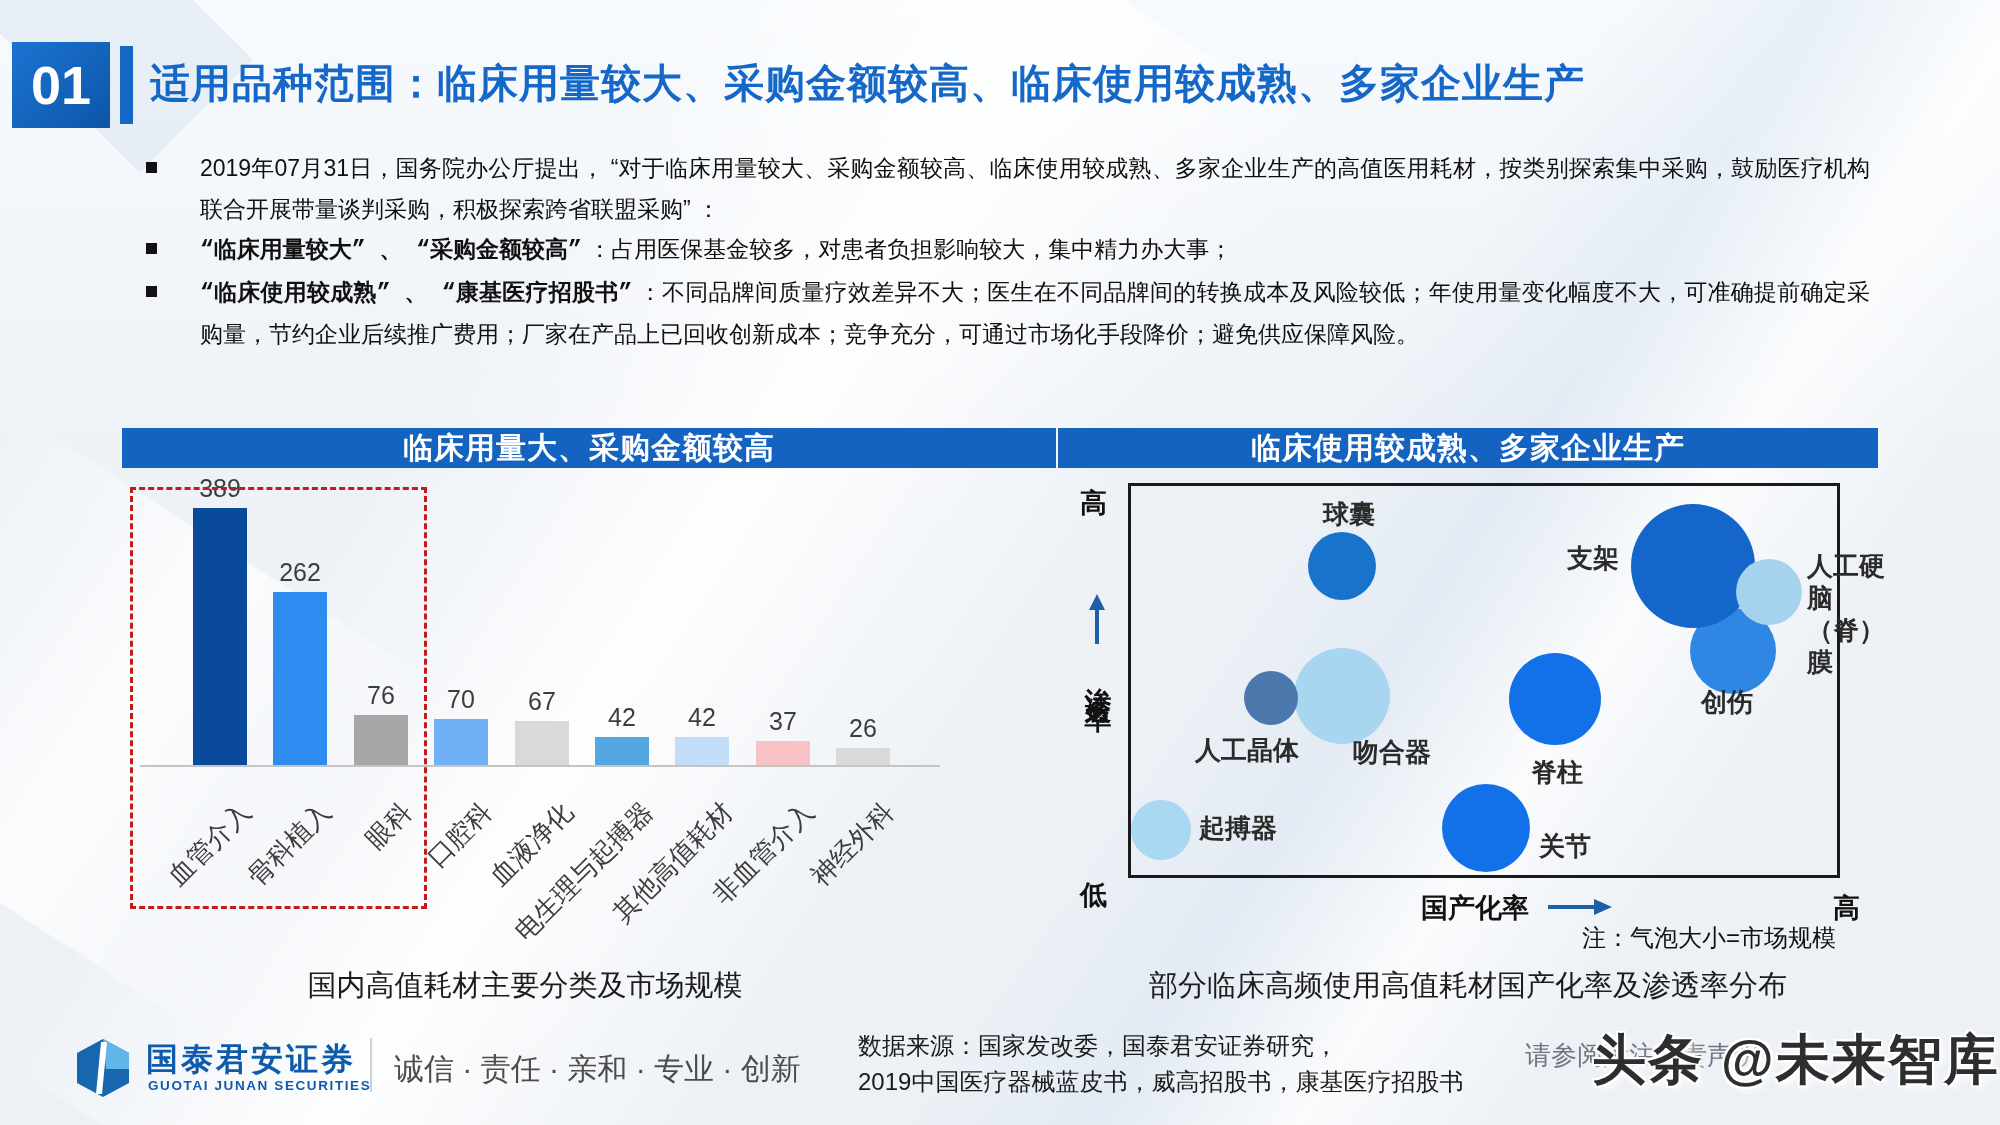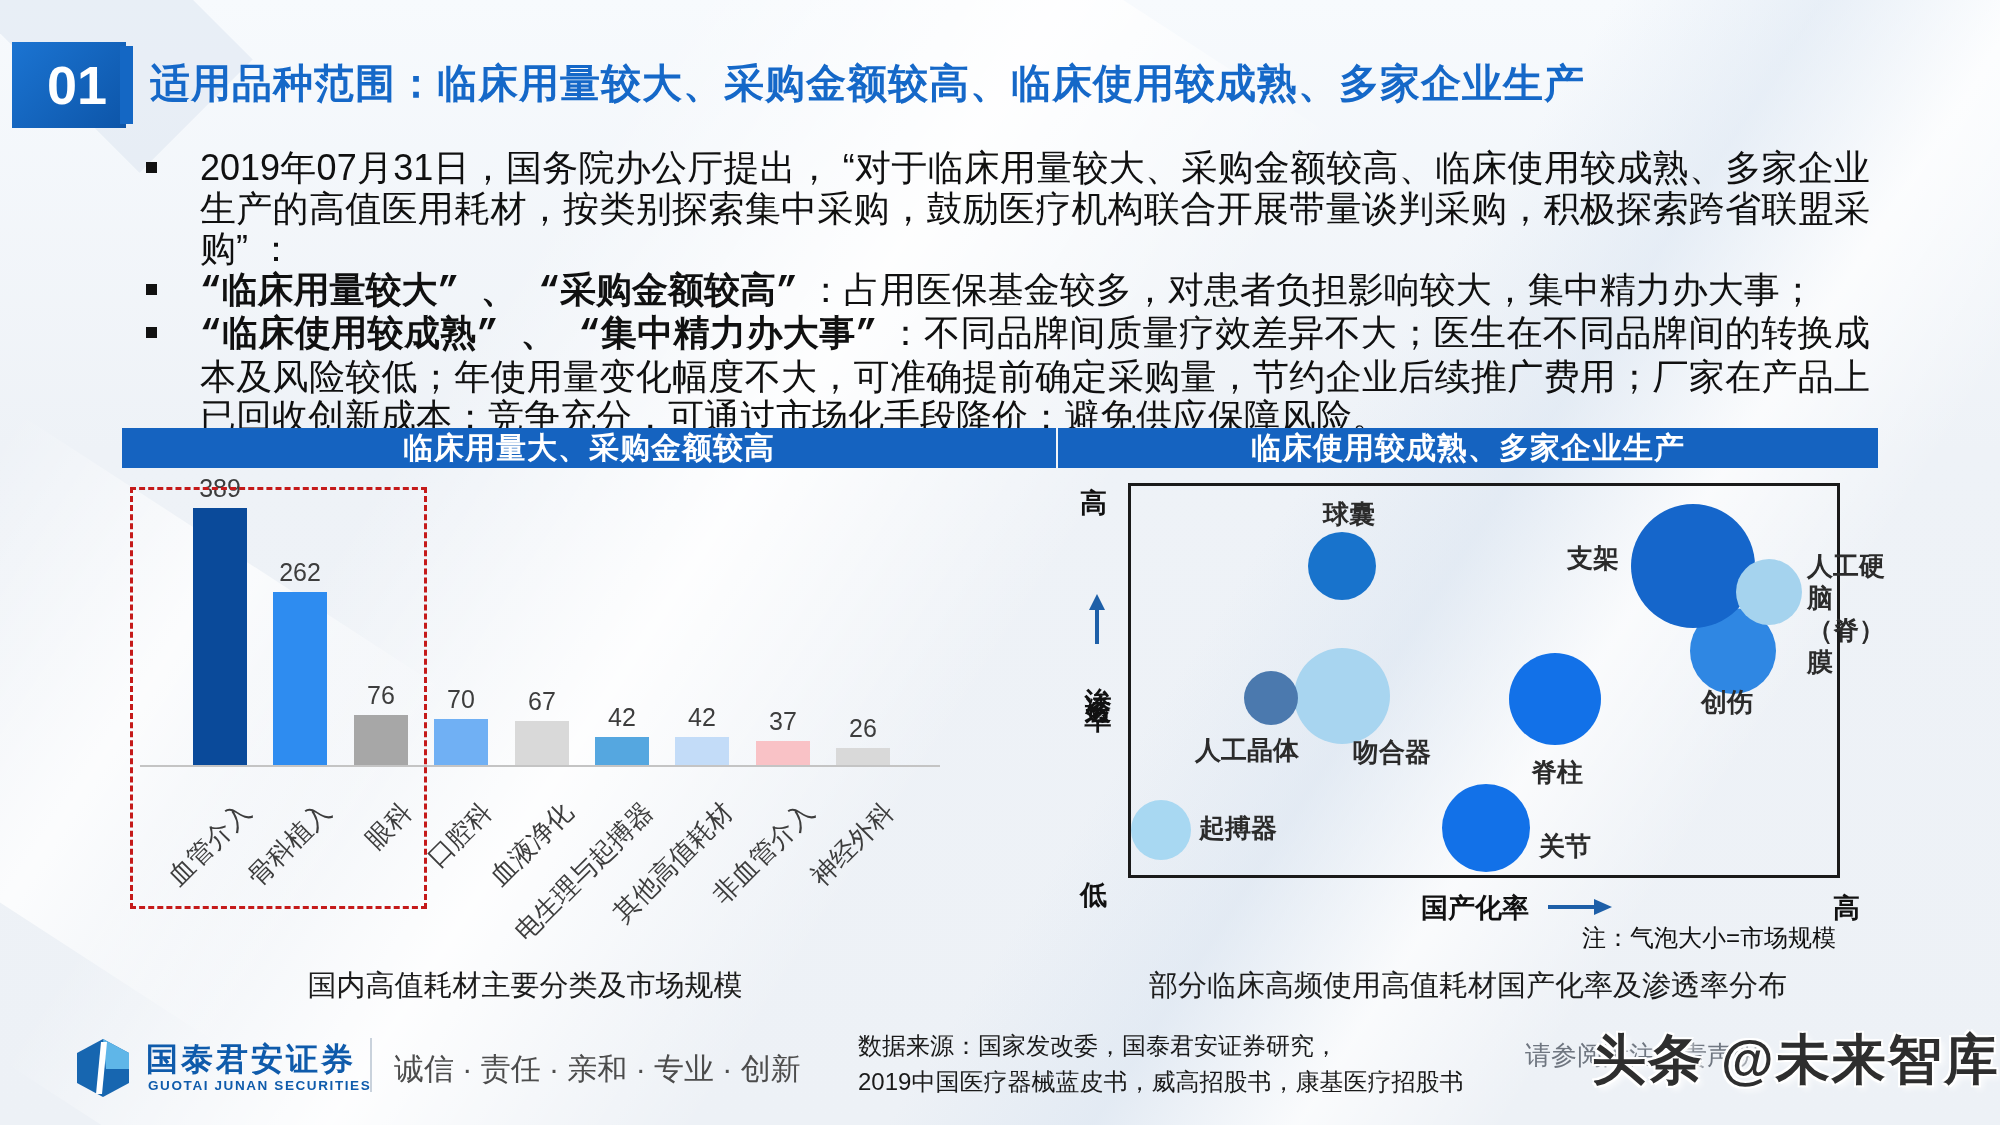--- a/index.html
+++ b/index.html
@@ -11,28 +11,28 @@
          background:linear-gradient(90deg,rgba(255,255,255,0),rgba(255,255,255,.9),rgba(255,255,255,0));}
   .deco2{left:1260px;top:-200px;width:520px;height:1650px;transform:rotate(33deg);
          background:linear-gradient(90deg,rgba(214,226,240,0),rgba(214,226,240,.45),rgba(255,255,255,.7),rgba(214,226,240,0));}
   .deco3{left:-60px;top:-70px;width:300px;height:160px;transform:rotate(45deg);background:#dce5f0;opacity:.55;}
   .deco4{left:-140px;top:520px;width:520px;height:420px;transform:rotate(33deg);
          background:linear-gradient(90deg,rgba(255,255,255,0),rgba(255,255,255,.8),rgba(255,255,255,0));}
   .z{position:absolute;z-index:1;}
 
   
   .num-badge{left:12px;top:42px;width:98px;height:86px;background:linear-gradient(135deg,#1b74d2,#0d55a8);
-             color:#fff;font-size:54px;font-weight:bold;display:flex;align-items:center;justify-content:center;padding-left:16px;}
+             color:#fff;font-size:54px;font-weight:bold;display:flex;align-items:center;justify-content:center;}
   .accent-bar{left:120px;top:46px;width:13px;height:78px;background:#1467c4;}
   .page-title{left:150px;top:50px;width:1800px;height:66px;color:#1568c8;font-size:40px;font-weight:bold;
               display:flex;align-items:center;letter-spacing:1px;white-space:nowrap;}
 
   
   .bullets{left:140px;top:148px;width:1730px;}
-  .bullet{position:relative;padding-left:60px;font-size:36px;line-height:40.5px;color:#101010;margin:0;text-align:justify;}
+  .bullet{position:relative;padding-left:60px;font-size:23px;line-height:40.5px;color:#101010;margin:0;text-align:justify;}
   .bullet .marker{position:absolute;left:6px;top:14px;width:11px;height:11px;background:#111;}
   .b{font-weight:bold;font-family:Liberation Mono, monospace;}
 
   
   .banner{height:40px;background:#1563c0;color:#fff;font-size:30px;font-weight:bold;
           display:flex;align-items:center;justify-content:center;letter-spacing:1px;}
   .banner-left{left:122px;top:428px;width:934px;}
   .banner-right{left:1058px;top:428px;width:820px;}
 
   
@@ -83,21 +83,21 @@
   <div class="deco deco3"></div>
   <div class="deco deco4"></div>
 
   <div class="z num-badge">01</div>
   <div class="z accent-bar"></div>
   <div class="z page-title">适用品种范围：临床用量较大、采购金额较高、临床使用较成熟、多家企业生产</div>
 
   <div class="z bullets">
     <p class="bullet"><span class="marker"></span><span><span>2019年07月31日，国务院办公厅提出， “对于临床用量较大、采购金额较高、临床使用较成熟、多家企业生产的高值医用耗材，按类别探索集中采购，鼓励医疗机构联合开展带量谈判采购，积极探索跨省联盟采购” ：</span></span></p>
     <p class="bullet"><span class="marker"></span><span><span class="b">“临床用量较大” 、 “采购金额较高”</span><span> ：占用医保基金较多，对患者负担影响较大，集中精力办大事；</span></span></p>
-    <p class="bullet"><span class="marker"></span><span><span class="b">“临床使用较成熟” 、 “集中精力办大事”</span><span> ：不同品牌间质量疗效差异不大；医生在不同品牌间的转换成本及风险较低；年使用量变化幅度不大，可准确提前确定采购量，节约企业后续推广费用；厂家在产品上已回收创新成本；竞争充分，可通过市场化手段降价；避免供应保障风险。</span></span></p>
+    <p class="bullet"><span class="marker"></span><span><span class="b">“临床使用较成熟” 、 “康基医疗招股书”</span><span> ：不同品牌间质量疗效差异不大；医生在不同品牌间的转换成本及风险较低；年使用量变化幅度不大，可准确提前确定采购量，节约企业后续推广费用；厂家在产品上已回收创新成本；竞争充分，可通过市场化手段降价；避免供应保障风险。</span></span></p>
   </div>
 
   <div class="z banner banner-left">临床用量大、采购金额较高</div>
   <div class="z bar-layer" id="bar-layer">
     <div class="axis-line"></div>
   <div class="bar" style="left: 71px; top: 21px; width: 54px; height: 257px; background: rgb(10, 74, 154);"></div>
       <div class="bar-val" style="left: 58px; top: -13px;">389</div>
       <div class="bar-cat" style="right: 708px;">血管介入</div>
       <div class="bar" style="left: 151px; top: 105px; width: 54px; height: 173px; background: rgb(46, 140, 240);"></div>
       <div class="bar-val" style="left: 138px; top: 71px;">262</div>

